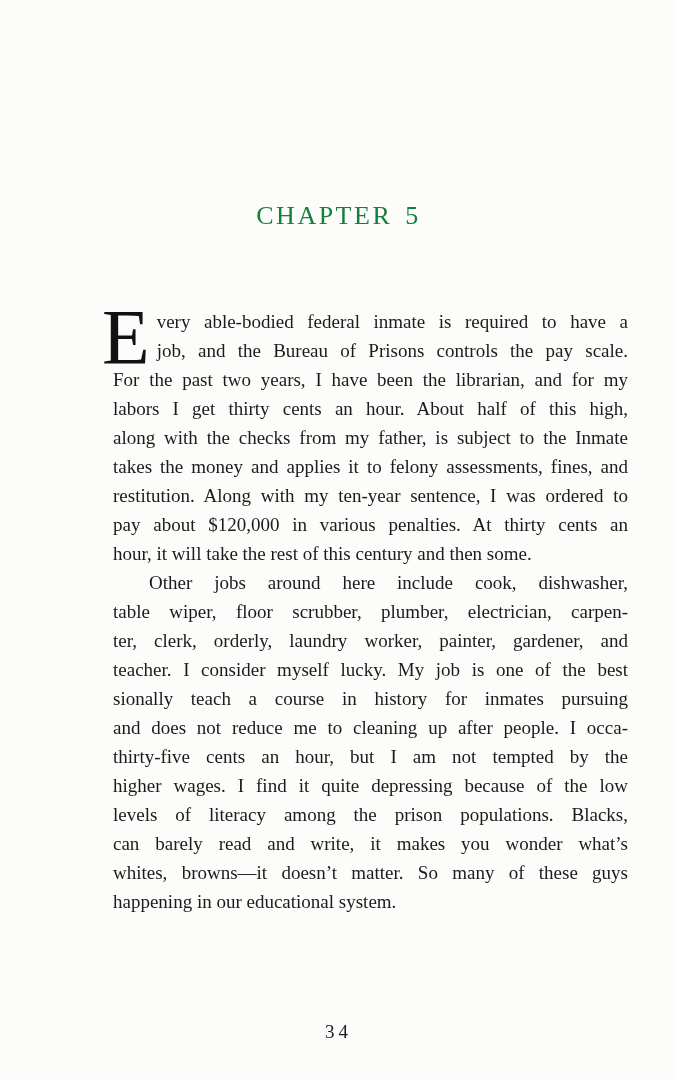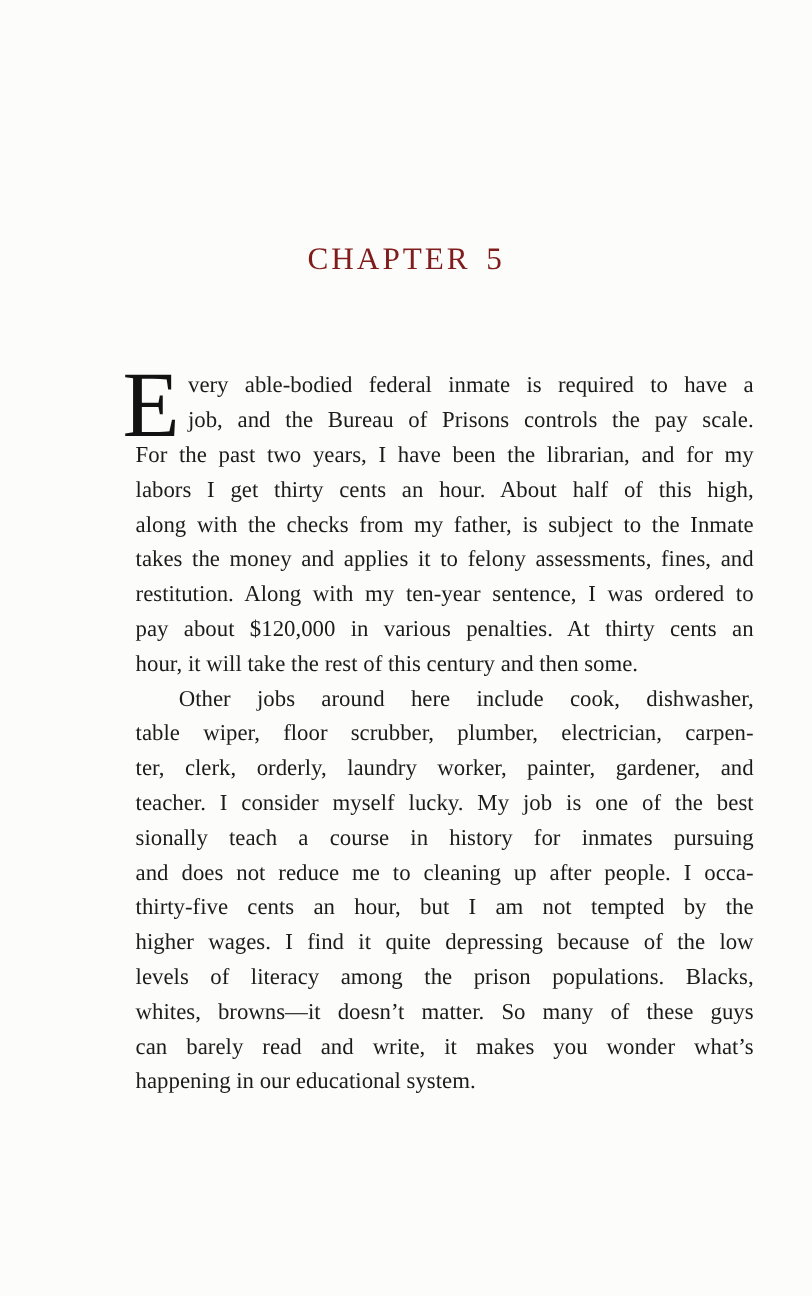--- a/index.html
+++ b/index.html
@@ -15,21 +15,21 @@
   }
   .heading {
     position: absolute;
     top: 201px;
     left: 0;
     width: 100%;
     text-align: center;
     font-size: 26px;
     letter-spacing: 2.5px;
     word-spacing: 4px;
-    color: #7f1d1d;
+    color: #15803d;
   }
   .text-block {
     position: absolute;
     top: 307px;
     left: 66px;
     width: 562px;
     font-size: 19px;
     line-height: 29px;
     color: #1b1b1b;
   }
@@ -80,19 +80,20 @@
     <div>
         <div class="line indent">Other jobs around here include cook, dishwasher,</div>
         <div class="line">table wiper, floor scrubber, plumber, electrician, carpen-</div>
         <div class="line">ter, clerk, orderly, laundry worker, painter, gardener, and</div>
         <div class="line">teacher. I consider myself lucky. My job is one of the best</div>
         <div class="line">sionally teach a course in history for inmates pursuing</div>
         <div class="line">and does not reduce me to cleaning up after people. I occa-</div>
         <div class="line">thirty-five cents an hour, but I am not tempted by the</div>
         <div class="line">higher wages. I find it quite depressing because of the low</div>
         <div class="line">levels of literacy among the prison populations. Blacks,</div>
+        <div class="line">can barely read and write, it makes you wonder what’s</div>
         <div class="line">whites, browns—it doesn’t matter. So many of these guys</div>
-        <div class="line">can barely read and write, it makes you wonder what’s</div>
         <div class="line end">happening in our educational system.</div>
       </div>
   </div>
 
+  <div class="page-number">34</div>
 </div>
 
 </body></html>

